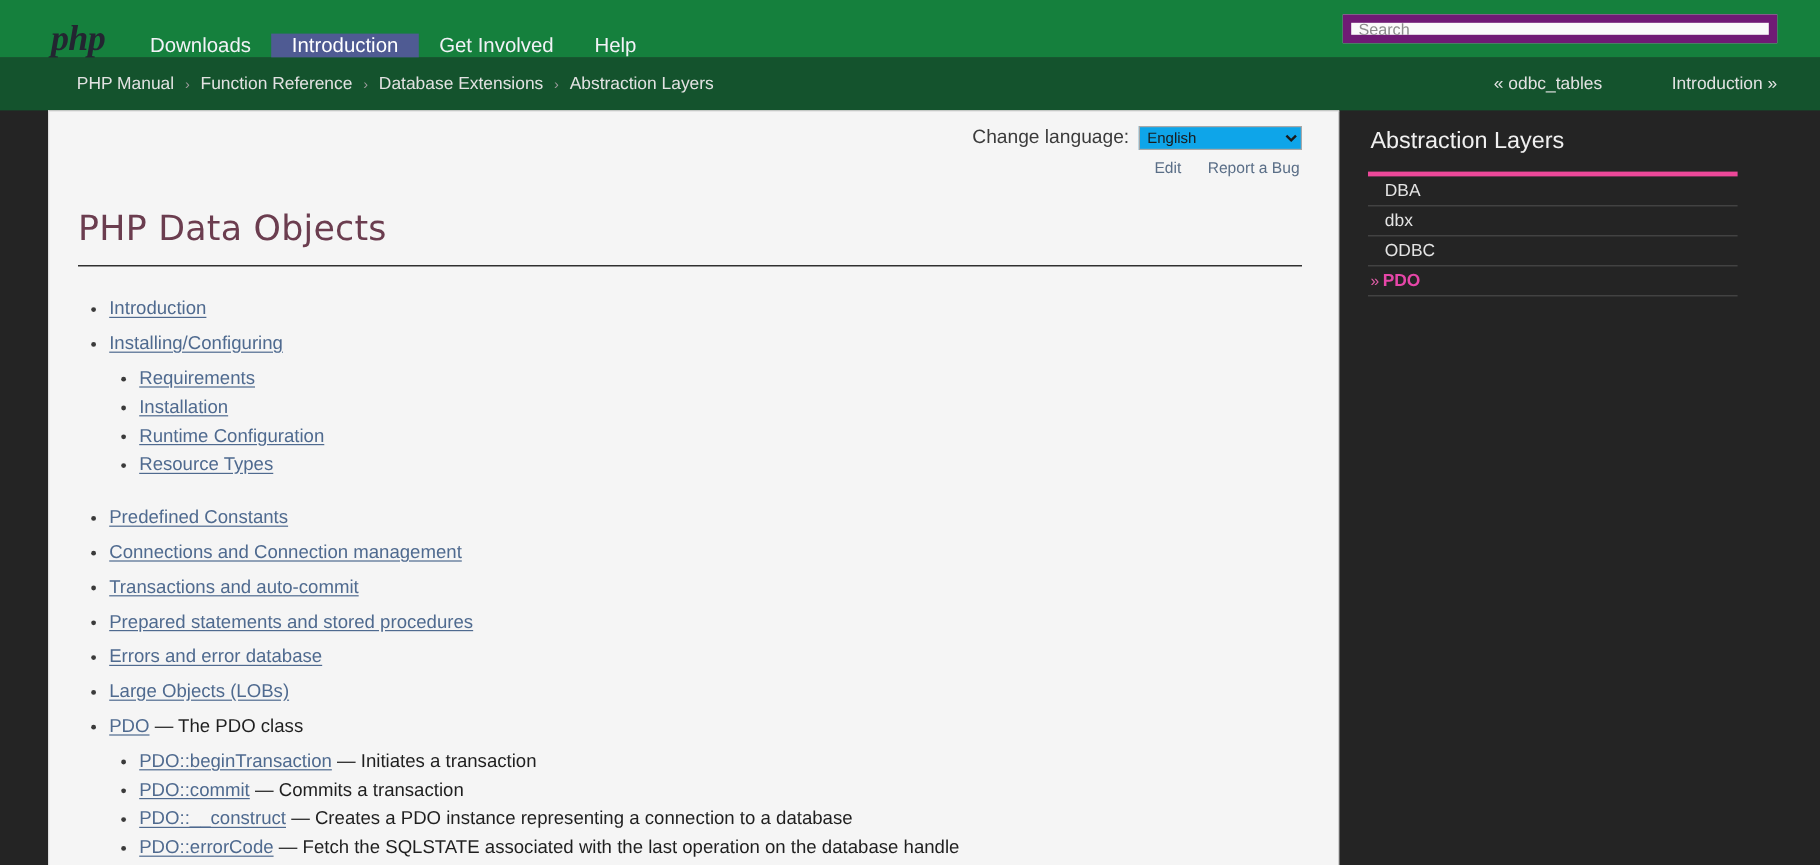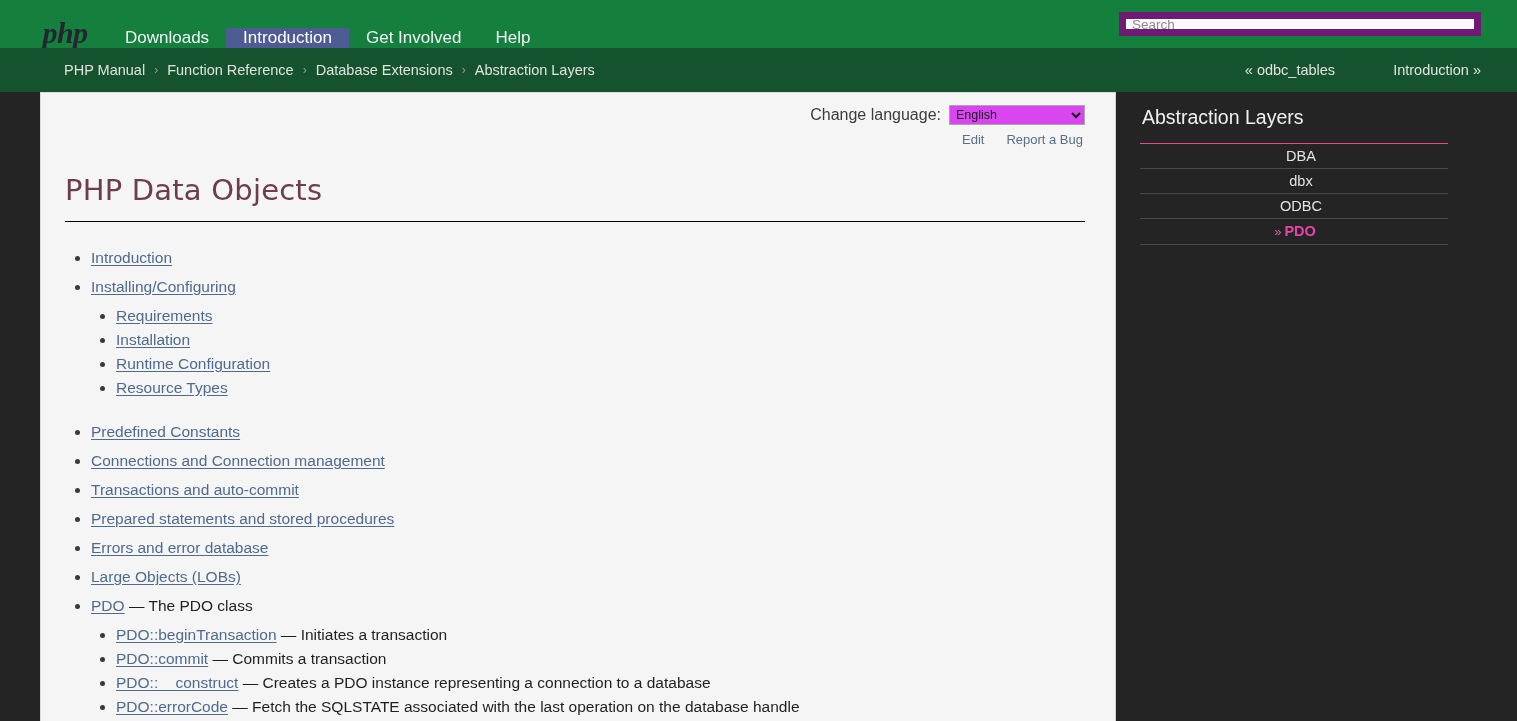--- a/index.html
+++ b/index.html
@@ -133,21 +133,21 @@
     font-size: 16px;
     color: #3b3b3b;
     margin-right: 8px;
   }
   .lang-select {
     font-family: "Liberation Sans", sans-serif;
     font-size: 12.5px;
     height: 20px;
     width: 136px;
     border: 1px solid #a8a8a8;
-    background: #d946ef;
+    background: #0ea5e9;
     color: #1a1a1a;
     padding: 0 2px;
   }
   .editrow {
     display: flex;
     justify-content: flex-end;
     gap: 22px;
     margin-top: 7px;
     padding-right: 2px;
   }
@@ -205,22 +205,21 @@
     font-weight: normal;
     font-size: 19.5px;
     color: #f0f0f0;
     margin: 0 0 14px 0;
     padding-left: 2px;
   }
   .sidebar ul {
     list-style: none;
     margin: 0;
     padding: 0;
-    border-top: 1px solid #ec4899;
-    text-align: center;
+    border-top: 4px solid #ec4899;
   }
   .sidebar li {
     border-bottom: 1px solid #4a4a4a;
     padding: 3px 0 3px 14px;
     font-size: 14.5px;
     line-height: 18px;
   }
   .sidebar li a {
     color: #e4e4e4;
     text-decoration: none;

